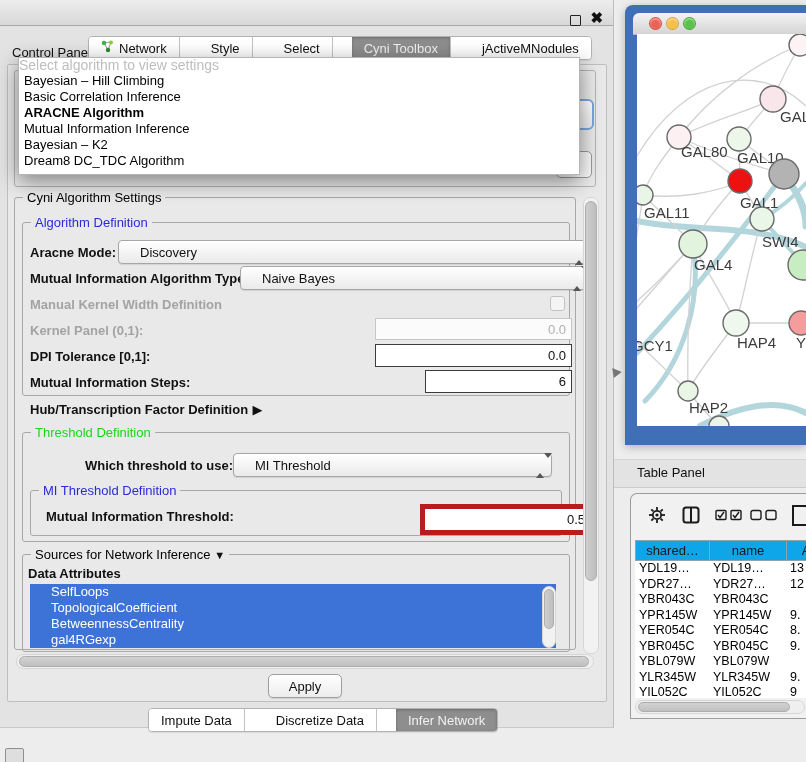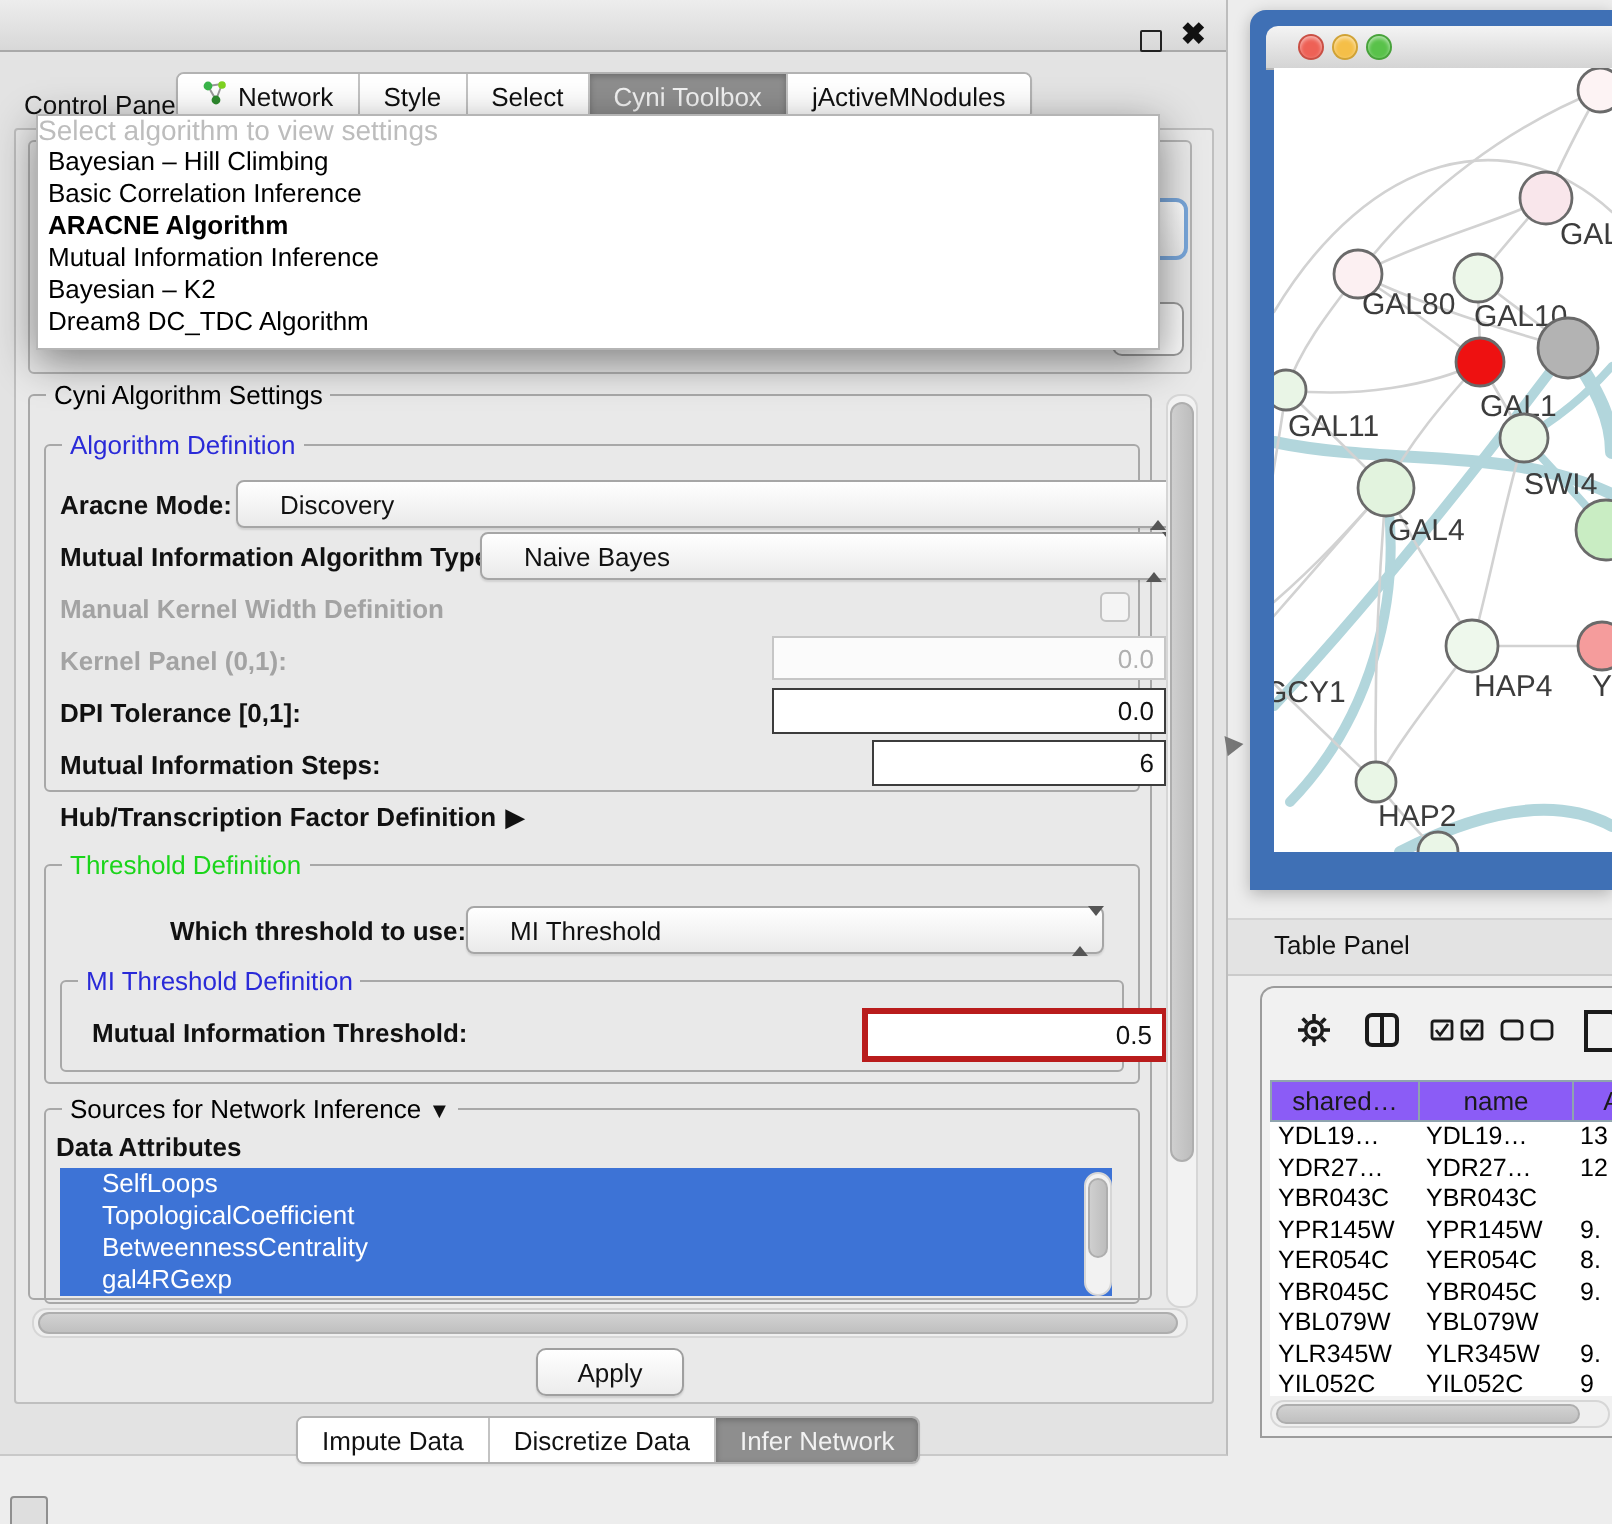--- a/index.html
+++ b/index.html
@@ -10,21 +10,21 @@
   
   .cp-win{left:0;top:8;width:613px;height:727px;background:#e3e3e3;
           border-right:1px solid #bdbdbd;border-bottom:1px solid #c9c9c9;}
   .cp-titlebar{left:0;top:8;width:613px;height:25px;
                background:linear-gradient(#ededed,#d8d8d8);border-bottom:1px solid #a9a9a9;}
   .cp-title{left:12px;top:12px;font-size:13px;color:#111;margin-top:40px;}
   .ic-float{right:32px;top:15px;width:9px;height:9px;border:1.5px solid #222;border-radius:1px;}
   .ic-close{right:10px;top:9px;font-size:15px;font-weight:bold;color:#111;line-height:18px;}
   
   .segs{display:flex;height:22px;border:1px solid #b2b2b2;border-radius:4px;
-        background:#fff;overflow:hidden;box-shadow:0 1px 1px rgba(0,0,0,.08);}
+        background:#fff;overflow:hidden;box-shadow:0 1px 1px rgba(0,0,0,.08);gap:19px;}
   .seg{display:flex;align-items:center;gap:5px;padding:0 12px;font-size:13px;color:#111;
        border-right:1px solid #c3c3c3;background:#fff;white-space:nowrap;cursor:default;}
   .seg:last-child{border-right:none;}
   .seg.sel{background:#8e8e8e;color:#f2f2f2;box-shadow:inset 0 1px 3px rgba(0,0,0,.25);}
   .cp-tabs{left:88px;top:36px;}
   .cp-bottom-tabs{left:148px;top:708px;}
   
   .cp-body{left:7px;top:64px;width:598px;height:636px;background:#e9e9e9;
            border:1px solid #bfbfbf;border-radius:2px;}
   
@@ -50,23 +50,23 @@
   .combo{background:linear-gradient(#ffffff,#eaeaea);border:1px solid #a6a6a6;border-radius:4px;
          font-size:13px;color:#111;display:flex;align-items:center;padding-left:21px;
          box-shadow:0 1px 1px rgba(0,0,0,.1);}
   .combo .arrows{position:absolute;right:7px;top:4px;width:8px;}
   .tri-up{width:0;height:0;border-left:4px solid transparent;border-right:4px solid transparent;
           border-bottom:5px solid #555;margin-bottom:3px;}
   .tri-dn{width:0;height:0;border-left:4px solid transparent;border-right:4px solid transparent;
           border-top:5px solid #555;}
   
   .field{font-size:13px;text-align:right;padding-right:5px;background:#fff;color:#111;
-         display:flex;align-items:center;justify-content:flex-end;margin-left:11px;}
+         display:flex;align-items:center;justify-content:flex-end;}
   .field.dark{border:1px solid #3c3c3c;}
-  .field.lite{border:3px solid #b91c1c;}
+  .field.lite{border:5px solid #b91c1c;padding-left:18px;}
   .field.dis{border:1px solid #c6c6c6;background:#fbfbfb;color:#b0b0b0;}
   .checkbox{width:13px;height:13px;border:1px solid #c2c2c2;border-radius:3px;background:#f4f4f4;}
   .arrow-r{font-size:13px;color:#111;}
   .arrow-d{font-size:11px;color:#111;}
   
   .attr-list{background:#fff;overflow:hidden;}
   .attr-item{height:16px;line-height:16px;font-size:13px;color:#fff;padding-left:21px;}
   
   .sb-track-v{background:#f2f2f2;border:1px solid #d6d6d6;border-radius:7px;}
   .sb-thumb{background:linear-gradient(90deg,#cfcfcf,#bdbdbd);border:1px solid #aeaeae;border-radius:6px;}
@@ -85,21 +85,21 @@
   .net-canvas{position:absolute;left:12px;top:29px;width:169px;height:392px;background:#fff;}
   
   .tp-strip{left:614px;top:459px;width:192px;height:27px;background:#e3e3e3;
             border-top:1px solid #d4d4d4;border-bottom:1px solid #cbcbcb;}
   .tp-title{left:637px;top:465px;font-size:13px;color:#111;}
   .table-win{left:630px;top:493px;width:176px;height:224px;background:#f1f1f1;
              border:1px solid #9c9c9c;border-right:none;border-top-left-radius:7px;}
   .tp-toolbar{position:absolute;left:0;top:8px;right:0;height:30px;}
   .tp-table{position:absolute;left:4px;top:46px;width:172px;height:158px;background:#fff;overflow:hidden;}
   .th-row{display:flex;height:21px;}
-  .th-cell{background:#8b5cf6;border:1px solid #8fa4ae;border-right:none;font-size:13px;color:#1a1a1a;
+  .th-cell{background:#0ea5e9;border:1px solid #8fa4ae;border-right:none;font-size:13px;color:#1a1a1a;
            display:flex;align-items:center;justify-content:center;flex:none;box-sizing:border-box;text-align:right;}
   .th-cell:last-child{border-right:1px solid #8fa4ae;}
   .tr-row{display:flex;height:15.5px;font-size:12.5px;color:#000;}
   .tr-cell{flex:none;padding-left:4px;box-sizing:border-box;overflow:hidden;white-space:nowrap;}
   .cursor{width:0;height:0;border-left:5px solid transparent;border-right:5px solid transparent;
           border-bottom:9px solid #777;transform:rotate(-38deg);}
   .mini-sq{left:5px;top:748px;width:17px;height:16px;border:1px solid #8f8f8f;
            border-radius:2px;background:#dedede;}
   svg text{font-family:"Liberation Sans",sans-serif;}
 </style>

